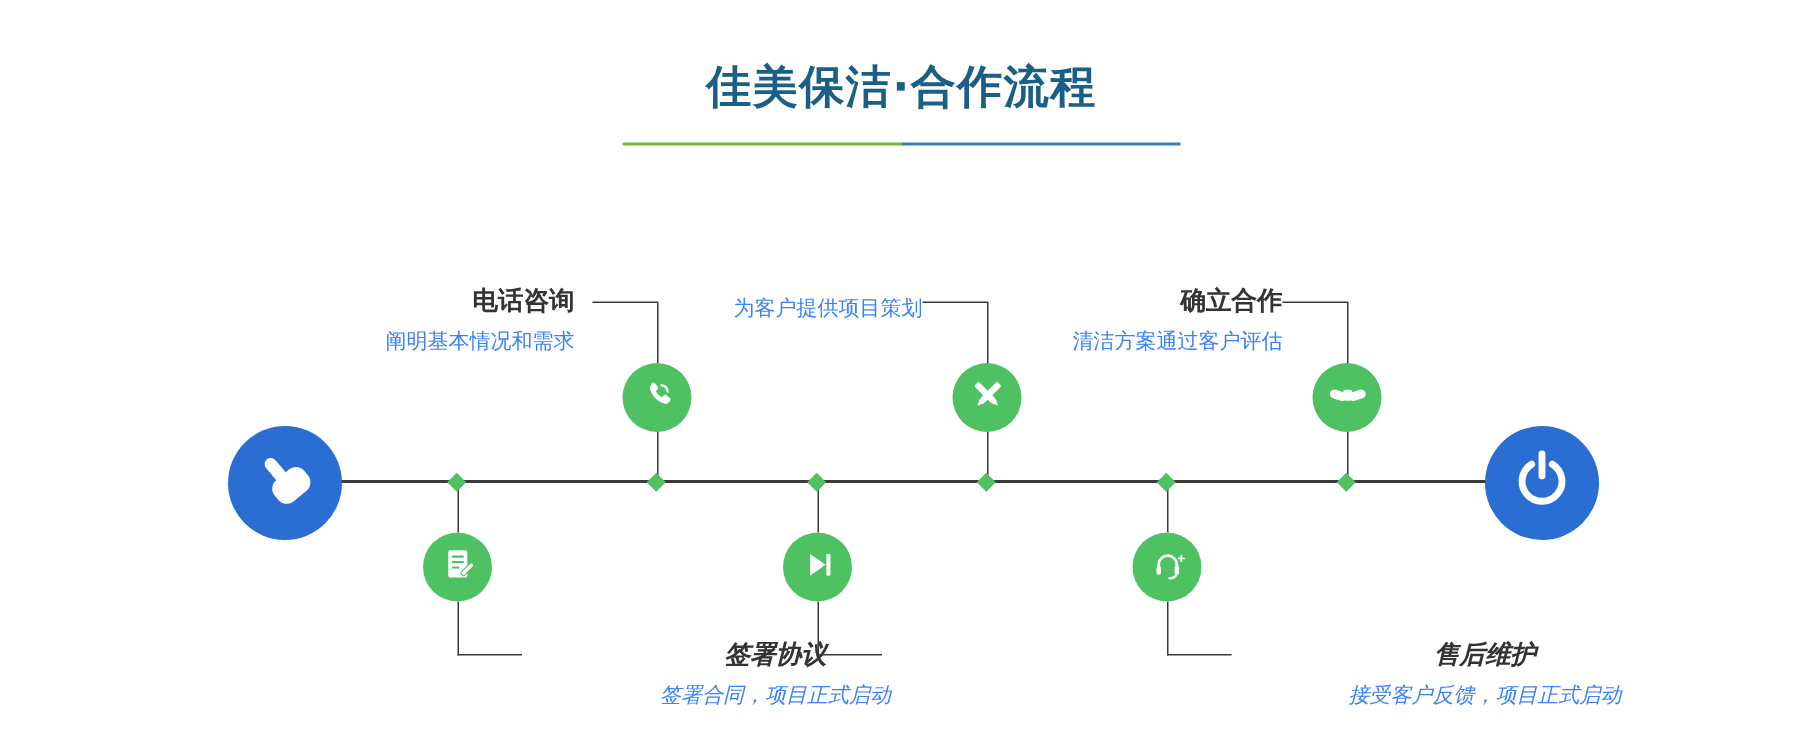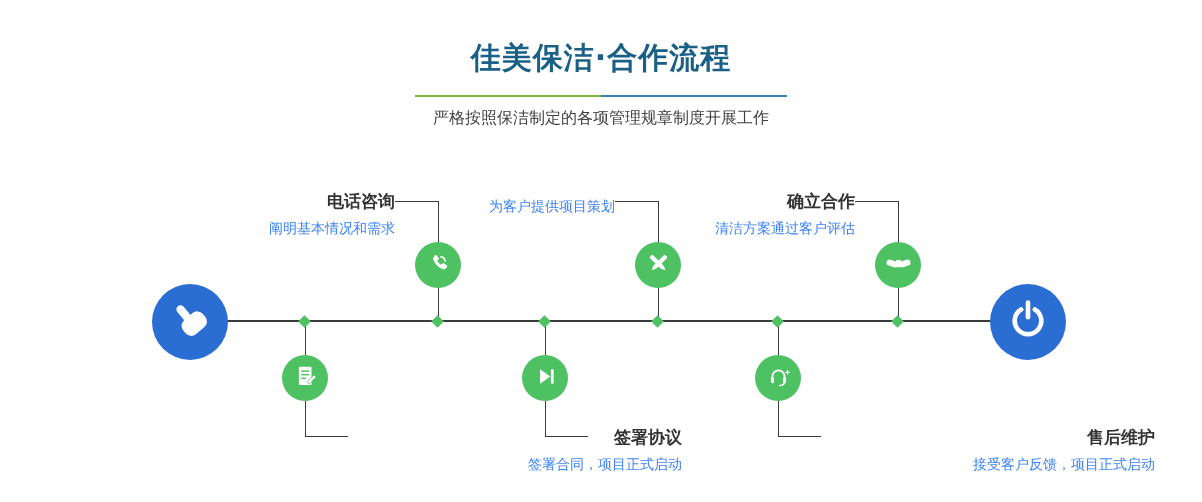--- a/index.html
+++ b/index.html
@@ -20,33 +20,32 @@
   .node{position:absolute;width:46px;height:46px;border-radius:50%;background:#4ec163;
         display:flex;align-items:center;justify-content:center;z-index:3;}
   .node svg{width:29px;height:29px;}
   .vline{position:absolute;width:1px;background:#3b3b3b;}
   .hline{position:absolute;height:1px;background:#3b3b3b;}
   .diamond{position:absolute;width:9px;height:9px;background:#4ec163;transform:rotate(45deg);z-index:2;}
   .step-label{position:absolute;}
   .step-label .t{font-size:17px;font-weight:bold;color:#333333;line-height:22px;}
   .step-label .d{font-size:14px;color:#3b82f6;line-height:20px;margin-top:6px;}
   .top-label{width:240px;text-align:right;}
-  .bottom-label{width:330px;text-align:right;}
+  .bottom-label{width:330px;text-align:center;font-style:italic;}
 </style>
 </head>
 <body>
 
 <div class="stage">
 
   <h1 class="page-title">佳美保洁·合作流程</h1>
   <div class="divider">
     <span class="divider-left"></span>
     <span class="divider-right"></span>
   </div>
-  <p class="subtitle">严格按照保洁制定的各项管理规章制度开展工作</p>
 
   <div class="main-line"></div>
 
   <div class="endpoint" style="left:152px;top:284px;">
     <span>
       <svg viewBox="0 0 48 48">
           <g transform="rotate(-40 24 24)" fill="#fff">
         <rect x="19" y="4" width="9" height="22" rx="4.5"></rect>
         <rect x="11" y="20" width="28" height="20" rx="8"></rect>
       </g>
@@ -68,21 +67,21 @@
   <div class="vline" style="left:438px;top:288px;height:33px;"></div>
   <div class="diamond" style="left:433px;top:317px;"></div>
   <div class="node" style="left:415px;top:242px;">
     <span>
       <svg viewBox="0 0 48 48">
         <path fill="#fff" d="M17.4 10.6c1-1 2.6-1 3.5 0.1l3 3.6c0.8 1 0.7 2.4-0.2 3.3l-1.8 1.8c1.5 3 3.7 5.2 6.7 6.7l1.8-1.8c0.9-0.9 2.3-1 3.3-0.2l3.6 3c1.1 0.9 1.2 2.5 0.1 3.5l-2 2c-1 1-2.5 1.4-3.8 0.9c-8-2.8-13.4-8.2-16.2-16.2c-0.5-1.3-0.1-2.8 0.9-3.8z"></path>
         <path d="M28 13 a8 8 0 0 1 7 7" fill="none" stroke="#fff" stroke-width="2.6" stroke-linecap="round"></path>
       </svg>
     </span>
   </div>
-  <div class="step-label top-label" style="left:155px;top:190px;">
+  <div class="step-label top-label" style="left:143px;top:190px;">
     <div class="t">电话咨询</div>
     <div class="d">阐明基本情况和需求</div>
   </div>
 
   <div class="hline" style="left:615px;top:201px;width:43px;"></div>
   <div class="vline" style="left:658px;top:201px;height:41px;"></div>
   <div class="vline" style="left:658px;top:288px;height:33px;"></div>
   <div class="diamond" style="left:653px;top:317px;"></div>
   <div class="node" style="left:635px;top:242px;">
     <span>

